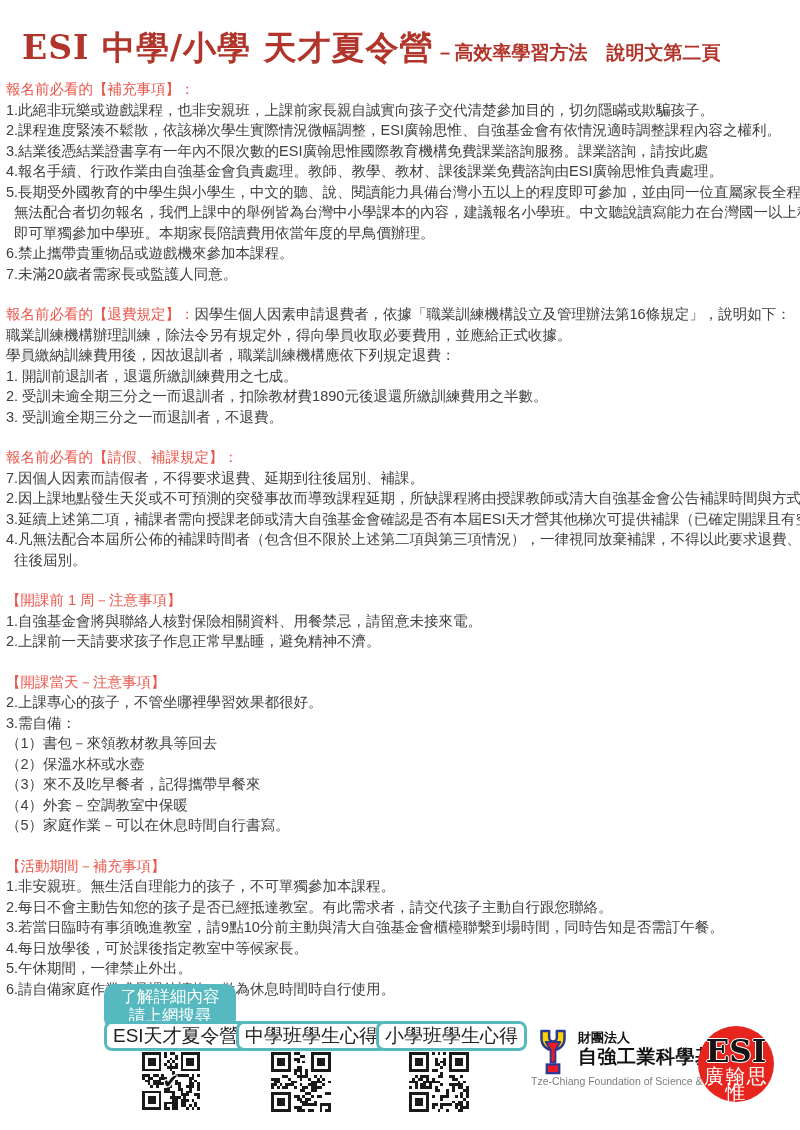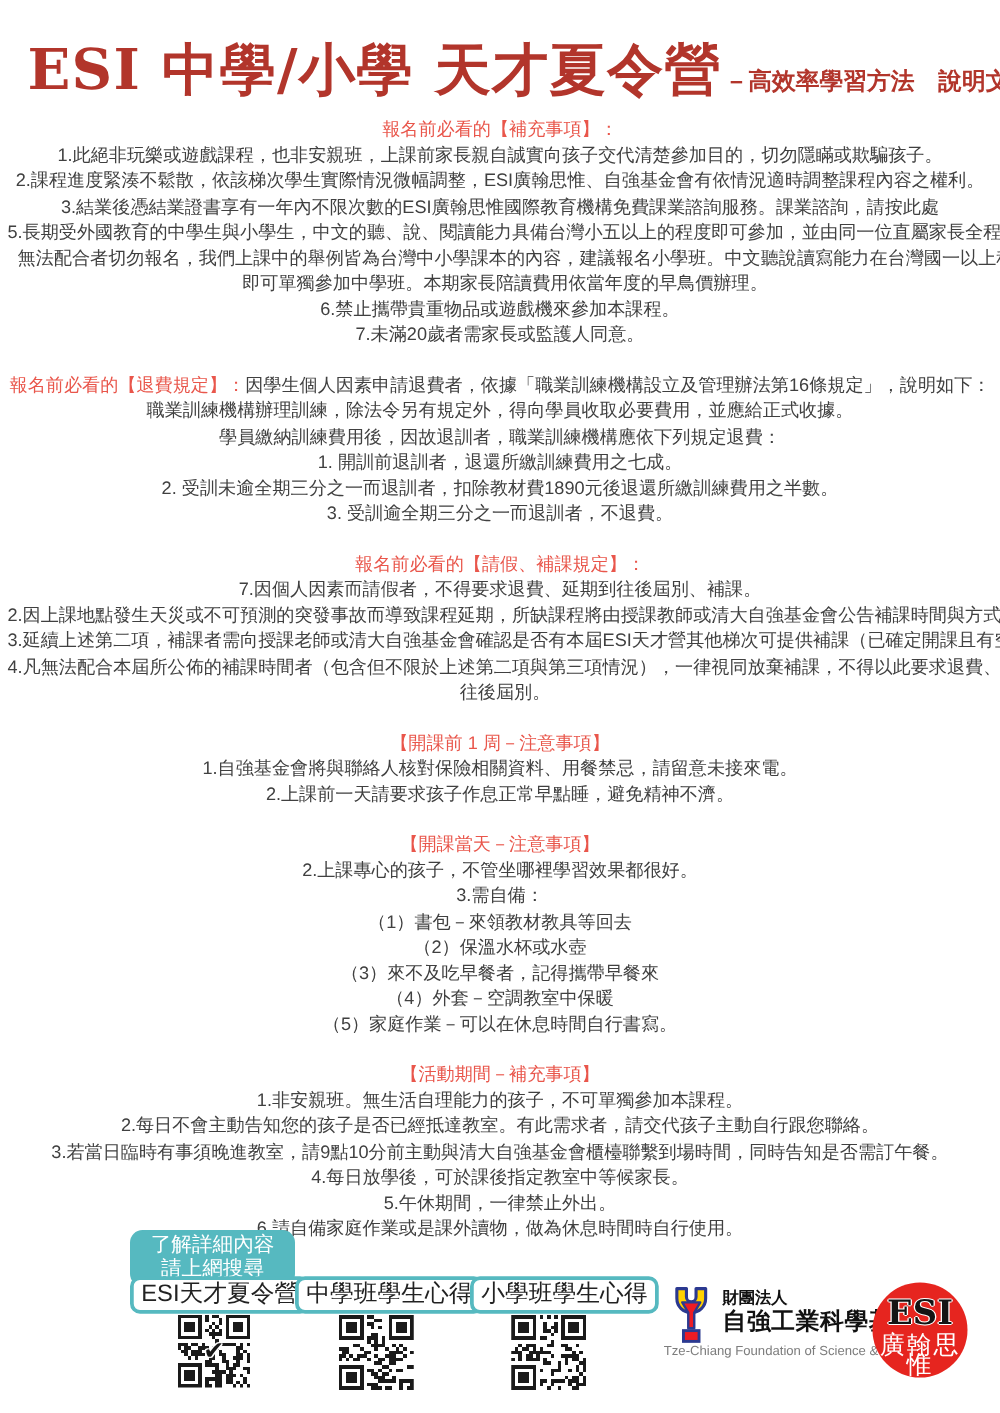--- a/index.html
+++ b/index.html
@@ -3,28 +3,28 @@
 <meta charset="utf-8">
 <style>
   html,body{margin:0;padding:0;background:#fff;}
   .page{
     position:relative;width:800px;height:1130px;background:#ffffff;
     font-family:"Liberation Sans",sans-serif;overflow:hidden;
     --title-red:#b2352b;--accent-red:#e9564b;--body-text:#404040;
     --teal:#56b9c0;--esi-red:#e6251f;
   }
   .title{padding:26px 0 0 22px;color:var(--title-red);font-family:"DejaVu Serif",serif;font-weight:bold;white-space:nowrap;}
-  .title .main{font-size:45px;letter-spacing:1px;}
+  .title .main{font-size:33px;letter-spacing:1px;}
   .title .suffix{font-size:19px;margin-left:2px;}
   .content{padding:8px 6px 0 6px;color:var(--body-text);font-size:14.5px;line-height:20.5px;}
   .section{margin:0;}
   .section + .section{margin-top:20px;}
   .sec-heading .red{color:var(--accent-red);}
   .sec-heading .rest{color:var(--body-text);}
-  .line{white-space:nowrap;text-align:center;}
+  .line{white-space:nowrap;}
   .line.indent{padding-left:8px;}
   .line .inline-link{color:var(--body-text);cursor:pointer;}
 
   .footer{position:absolute;left:0;top:0;width:800px;height:928px;pointer-events:none;}
   .footer > *{pointer-events:auto;}
   .search-btn{
     position:absolute;left:104px;top:984px;width:132px;
     background:var(--teal);color:#fff;border-radius:10px;
     text-align:center;font-size:16.5px;line-height:19px;padding:3px 0 4px 0;
   }
@@ -48,40 +48,41 @@
   .foundation{position:absolute;left:531px;top:1026px;width:160px;height:70px;}
   .f-icon{position:absolute;left:2px;top:2px;}
   .f-type{position:absolute;left:47px;top:3px;font-size:13px;font-weight:bold;color:#111;}
   .f-name{position:absolute;left:47px;top:18px;font-size:19px;font-weight:bold;color:#111;white-space:nowrap;letter-spacing:0.5px;}
   .f-en{position:absolute;left:0px;top:49px;font-size:10.5px;color:#7d7d7d;white-space:nowrap;}
   .esi-logo{
     position:absolute;left:698px;top:1026px;width:76px;height:76px;border-radius:50%;
     background:var(--esi-red);text-align:center;
   }
   .esi-word{
-    font-family:"DejaVu Serif",serif;font-weight:bold;font-size:27px;line-height:34px;color:#141414;margin-top:8px;
+    font-family:"DejaVu Serif",serif;font-weight:bold;font-size:31px;line-height:34px;color:#141414;margin-top:8px;
     text-shadow:-1px 0 #fff,1px 0 #fff,0 -1px #fff,0 1px #fff;
   }
   .esi-sub{font-size:20px;line-height:16px;color:#fff;letter-spacing:1.5px;}
 </style>
 </head>
 <body>
 
 <div class="page" style="--title-red: #b2352b; --accent-red: #e9564b; --body-text: #404040; --teal: #56b9c0; --esi-red: #e6251f; --foundation-blue: #2b3990; --foundation-yellow: #ffd200; --foundation-red: #ed1c24;">
 
   <div class="title">
     <span class="main">ESI 中學/小學 天才夏令營</span><span class="suffix">－高效率學習方法　說明文第二頁</span>
   </div>
 
   <div class="content" id="sections">
       <section class="section">
         <div class="line sec-heading"><span class="red">報名前必看的【補充事項】：</span></div>
         <div class="line">1.此絕非玩樂或遊戲課程，也非安親班，上課前家長親自誠實向孩子交代清楚參加目的，切勿隱瞞或欺騙孩子。</div>
         <div class="line">2.課程進度緊湊不鬆散，依該梯次學生實際情況微幅調整，ESI廣翰思惟、自強基金會有依情況適時調整課程內容之權利。</div>
         <div class="line">3.結業後憑結業證書享有一年內不限次數的ESI廣翰思惟國際教育機構免費課業諮詢服務。課業諮詢，<span class="inline-link">請按此處</span></div>
+        <div class="line">4.報名手續、行政作業由自強基金會負責處理。教師、教學、教材、課後課業免費諮詢由ESI廣翰思惟負責處理。</div>
         <div class="line">5.長期受外國教育的中學生與小學生，中文的聽、說、閱讀能力具備台灣小五以上的程度即可參加，並由同一位直屬家長全程陪讀，</div>
         <div class="line indent">無法配合者切勿報名，我們上課中的舉例皆為台灣中小學課本的內容，建議報名小學班。中文聽說讀寫能力在台灣國一以上程度，</div>
         <div class="line indent">即可單獨參加中學班。本期家長陪讀費用依當年度的早鳥價辦理。</div>
         <div class="line">6.禁止攜帶貴重物品或遊戲機來參加本課程。</div>
         <div class="line">7.未滿20歲者需家長或監護人同意。</div>
       </section>
       <section class="section">
         <div class="line sec-heading"><span class="red">報名前必看的【退費規定】：</span><span class="rest">因學生個人因素申請退費者，依據「職業訓練機構設立及管理辦法第16條規定」，說明如下：</span></div>
         <div class="line">職業訓練機構辦理訓練，除法令另有規定外，得向學員收取必要費用，並應給正式收據。</div>
         <div class="line">學員繳納訓練費用後，因故退訓者，職業訓練機構應依下列規定退費：</div>

